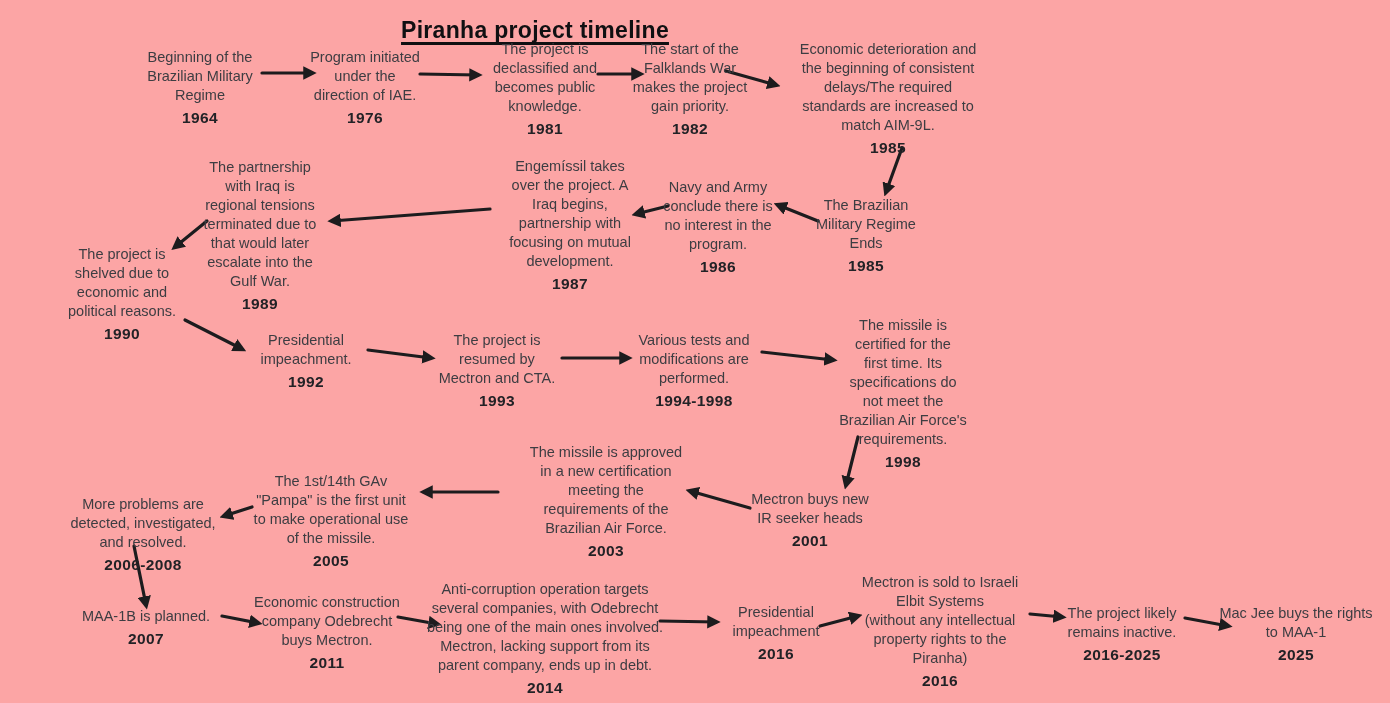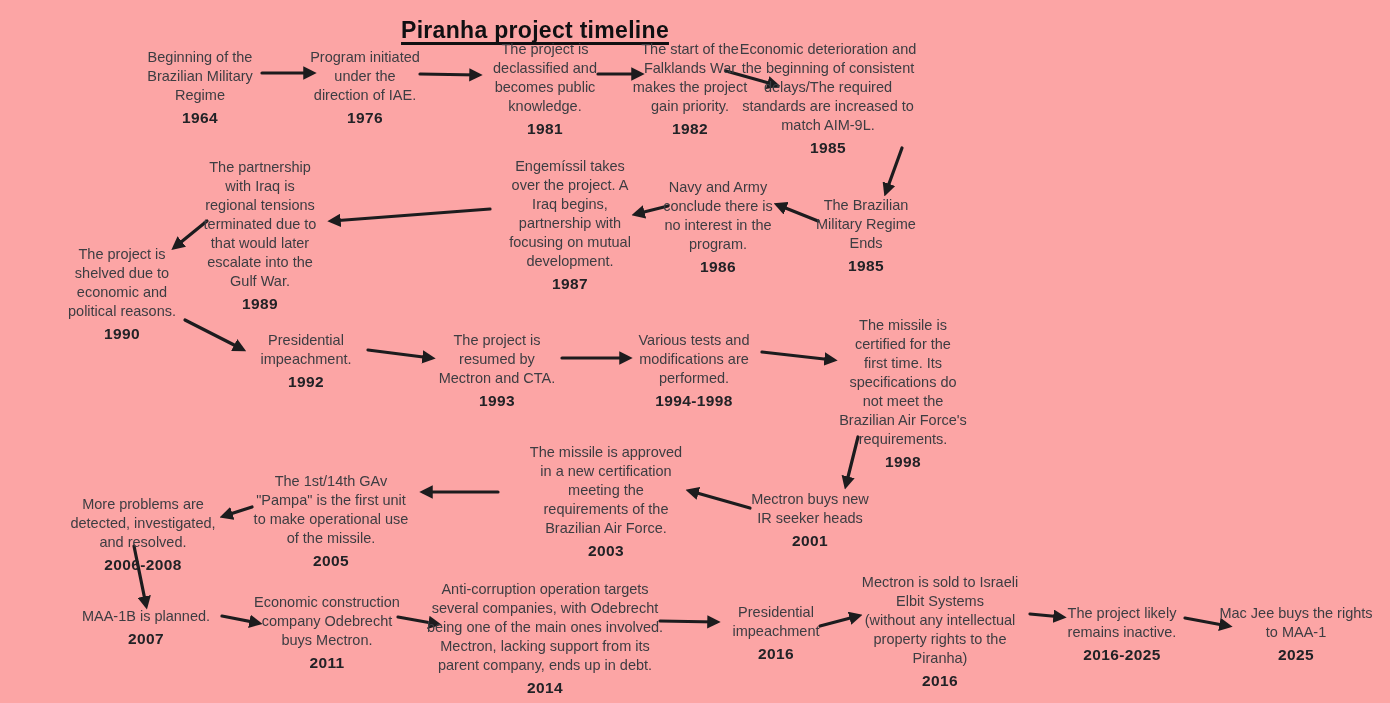--- a/index.html
+++ b/index.html
@@ -82,21 +82,21 @@
         <div class="line">knowledge.</div>
         <div class="year">1981</div>
       </div>
       <div class="event" style="left: 690px; top: 40px;">
         <div class="line">The start of the</div>
         <div class="line">Falklands War</div>
         <div class="line">makes the project</div>
         <div class="line">gain priority.</div>
         <div class="year">1982</div>
       </div>
-      <div class="event" style="left: 828px; top: 40px;">
+      <div class="event" style="left: 888px; top: 40px;">
         <div class="line">Economic deterioration and</div>
         <div class="line">the beginning of consistent</div>
         <div class="line">delays/The required</div>
         <div class="line">standards are increased to</div>
         <div class="line">match AIM-9L.</div>
         <div class="year">1985</div>
       </div>
       <div class="event" style="left: 866px; top: 196px;">
         <div class="line">The Brazilian</div>
         <div class="line">Military Regime</div>

